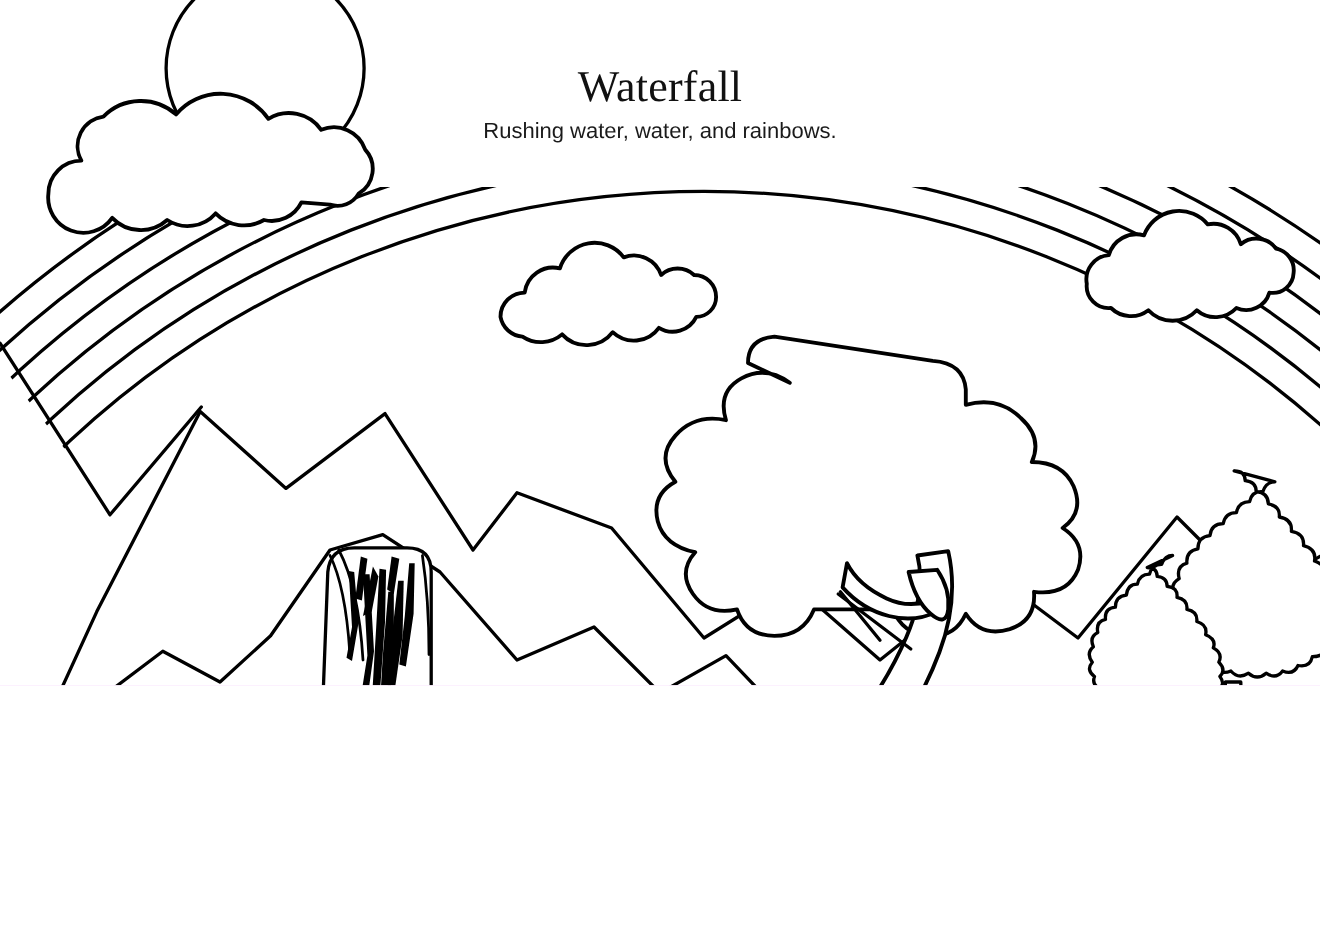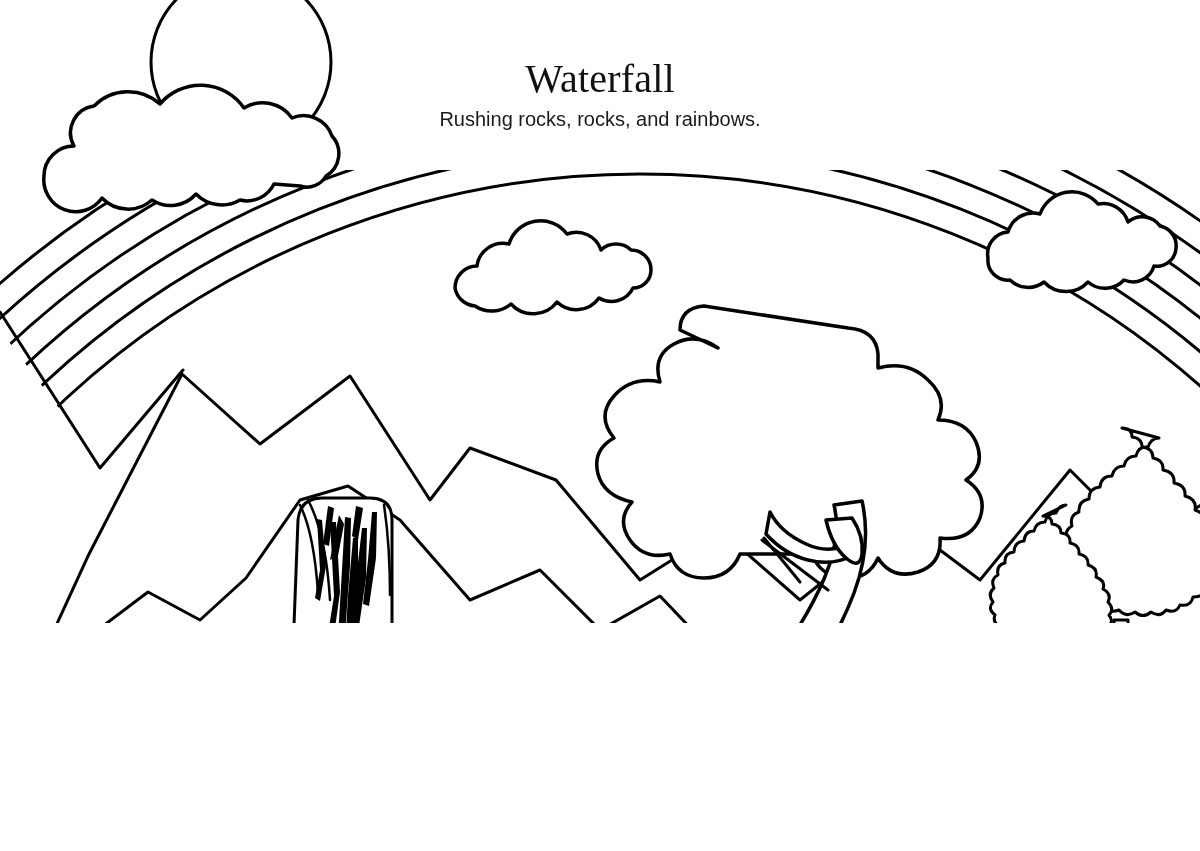--- a/index.html
+++ b/index.html
@@ -399,16 +399,16 @@
                L 610 780
                L 940 780
                L 958 798
                L 512 800 Z"></path>
     </g>
 
   </svg>
 
   <div class="title-wrap">
     <h1 id="page-title">Waterfall</h1>
-    <p id="page-subtitle">Rushing rocks, rocks, and rainbows.</p>
+    <p id="page-subtitle">Rushing water, water, and rainbows.</p>
   </div>
 
 </div>
 
 </body></html>

